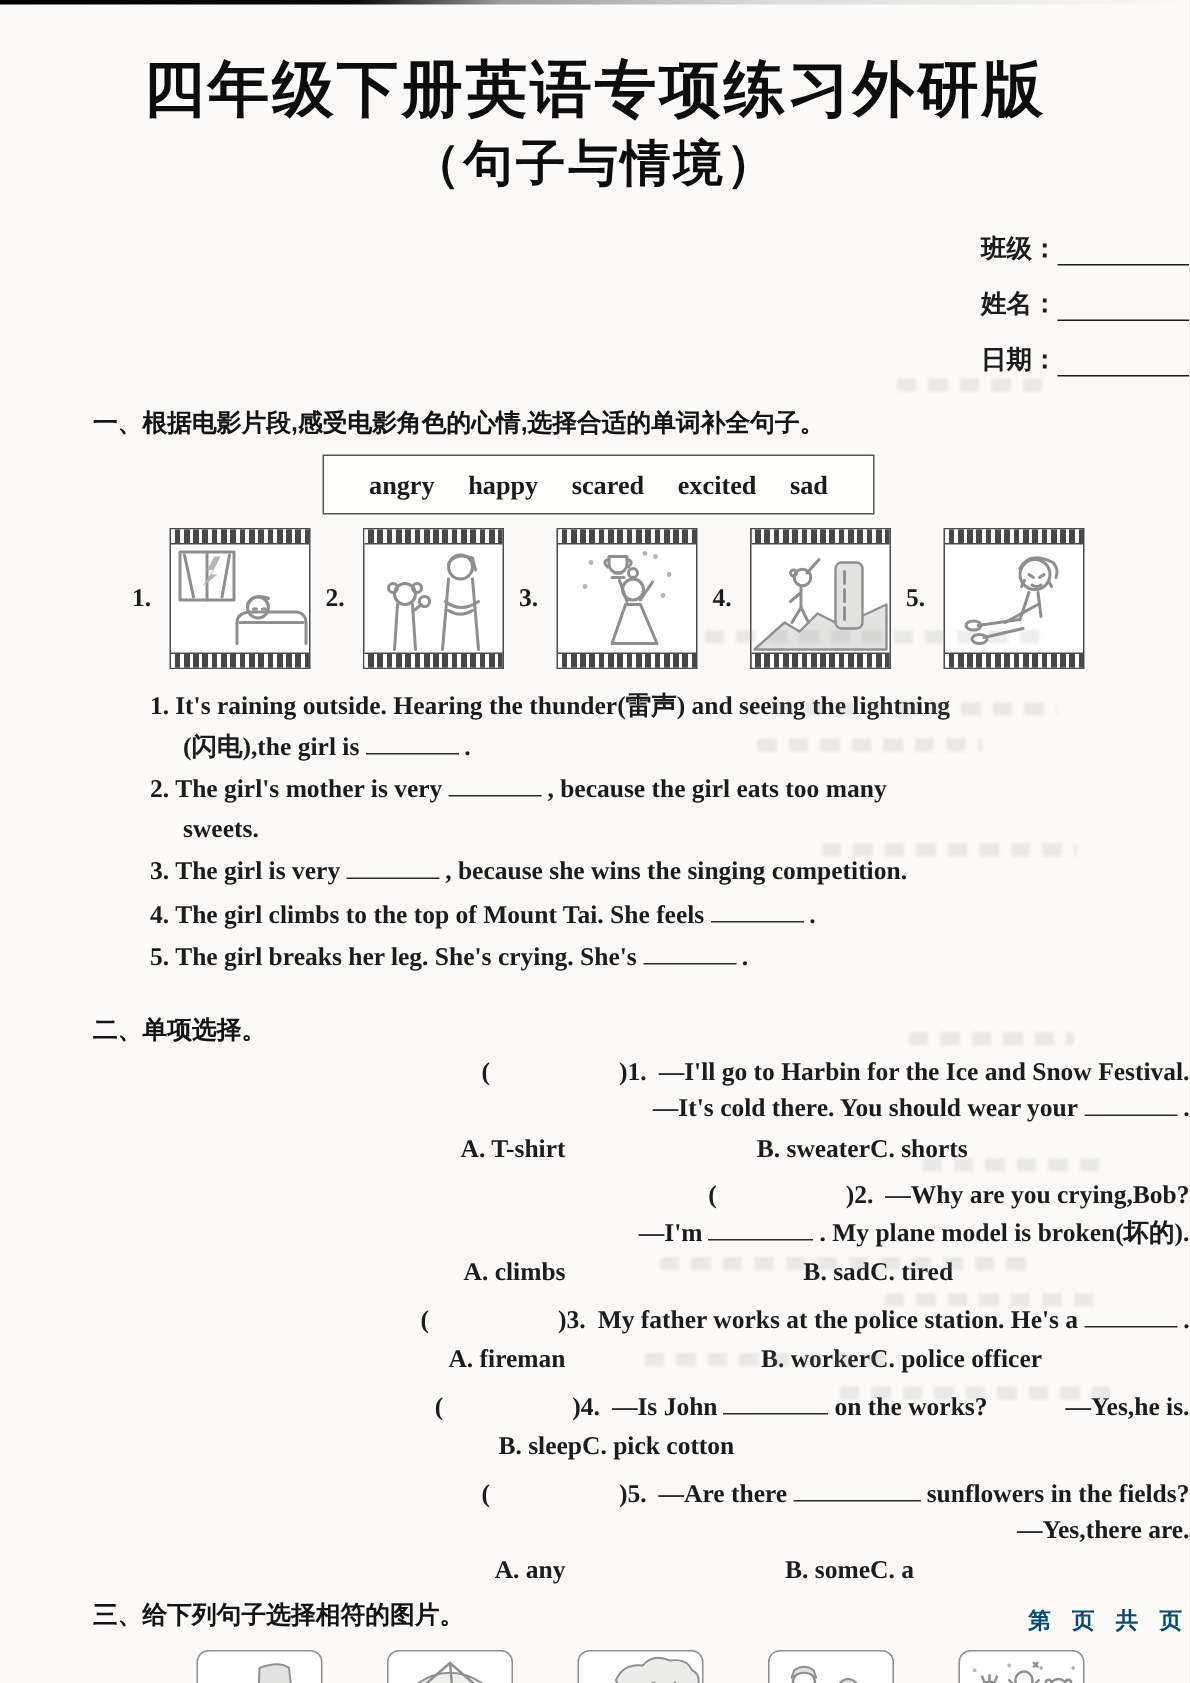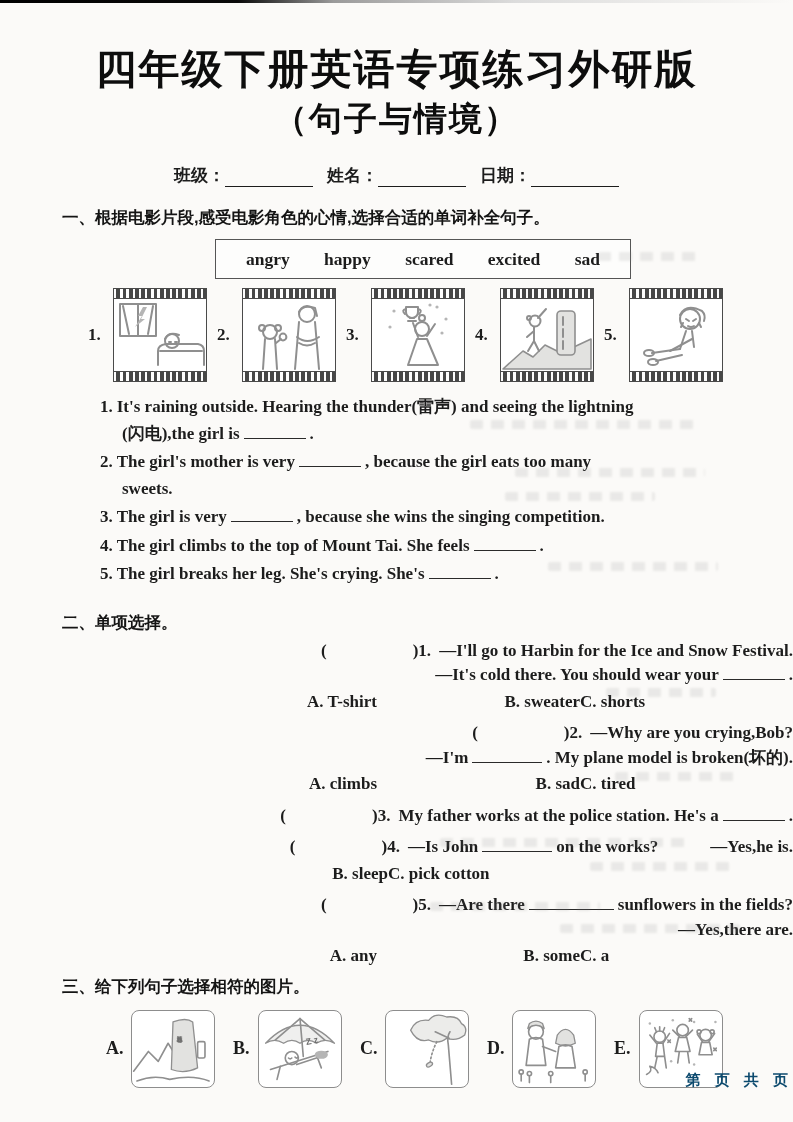--- a/index.html
+++ b/index.html
@@ -1,27 +1,27 @@
 <!DOCTYPE html>
 <html><head>
 <meta charset="utf-8">
 <style>
   html,body{margin:0;padding:0;background:#e9e7e4;}
   .page{width:793px;height:1122px;position:relative;background:#fbfaf8;overflow:hidden;
         color:#1c1c1c;font-family:"Liberation Serif",serif;}
   .top-edge{position:absolute;top:0;left:0;width:100%;height:3px;
         background:linear-gradient(90deg,#000 0,#0a0a0a 30%,#9a9a9a 42%,#dcdcdc 65%,rgba(255,255,255,0) 100%);}
-  .title{padding-top:42px;text-align:center;font:700 41px "Liberation Sans",sans-serif;letter-spacing:2px;color:#0d0d0d;}
+  .title{padding-top:32px;text-align:center;font:700 41px "Liberation Sans",sans-serif;letter-spacing:2px;color:#0d0d0d;}
   .subtitle{text-align:center;font:700 33px "Liberation Sans",sans-serif;letter-spacing:2px;color:#0d0d0d;}
   .fields{margin-top:22px;display:flex;justify-content:center;gap:14px;align-items:flex-end;
-        font:700 17px "Liberation Sans",sans-serif;}
+        font:700 17px "Liberation Sans",sans-serif;flex-direction:column;}
   .field{display:flex;align-items:flex-end;}
   .blankline{display:inline-block;width:88px;border-bottom:1.7px solid #1c1c1c;height:17px;}
   .sec-heading{margin:20px 0 0 62px;font:700 16.5px "Liberation Sans",sans-serif;color:#141414;}
-  .word-bank{margin:10px 0 0 215px;width:416px;height:40px;border:1.2px solid #555;box-sizing:border-box;
+  .word-bank{margin:10px 0 0 215px;width:368px;height:40px;border:1.2px solid #555;box-sizing:border-box;
         display:flex;align-items:center;justify-content:space-between;padding:0 30px;
         font:700 17.5px "Liberation Serif",serif;background:#fdfdfc;}
   .film-row{margin:9px 0 0 88px;display:flex;align-items:center;}
   .film-unit{display:flex;align-items:center;width:129px;}
   .film-label{font:700 17px "Liberation Serif",serif;margin-right:3px;width:22px;}
   .frame{width:94px;height:94px;border:1.6px solid #4a4a4a;background:#fff;display:flex;flex-direction:column;box-sizing:border-box;}
   .sprocket{height:10px;background:repeating-linear-gradient(90deg,#fdfdfd 0 2.4px,#474747 2.4px 6.2px);}
   .sprocket.top{border-bottom:1.4px solid #4a4a4a;}
   .sprocket.bot{border-top:1.4px solid #4a4a4a;}
   .scene{flex:1;display:block;}
@@ -245,20 +245,25 @@
       <div><span>(</span><span class="paren-gap"></span><span class="qnum">)2.</span><span>—Why are you crying,Bob?</span></div>
       <div class="cont"><span>—I'm</span><span class="blank w70"></span><span>. My plane model is broken(坏的).</span></div>
       <div class="options">
         <span class="opt1">A. climbs</span>
         <span class="opt2">B. sad</span>
         <span class="opt3">C. tired</span>
       </div>
     </div>
     <div class="q">
       <div><span>(</span><span class="paren-gap"></span><span class="qnum">)3.</span><span>My father works at the police station. He's a</span><span class="blank w62"></span><span>.</span></div>
+      <div class="options">
+        <span class="opt1">A. fireman</span>
+        <span class="opt2">B. worker</span>
+        <span class="opt3">C. police officer</span>
+      </div>
     </div>
     <div class="q">
       <div><span>(</span><span class="paren-gap"></span><span class="qnum">)4.</span><span>—Is John</span><span class="blank w70"></span><span>on the works?</span><span class="tail">—Yes,he is.</span></div>
       <div class="options">
         <span class="opt2">B. sleep</span>
         <span class="opt3">C. pick cotton</span>
       </div>
     </div>
     <div class="q">
       <div><span>(</span><span class="paren-gap"></span><span class="qnum">)5.</span><span>—Are there</span><span class="blank w85"></span><span>sunflowers in the fields?</span></div>

